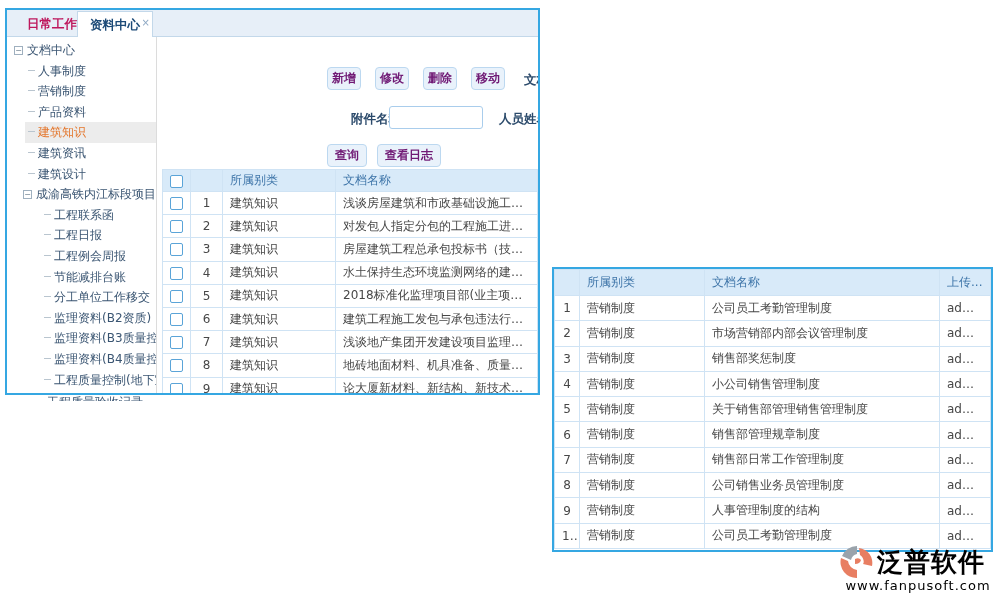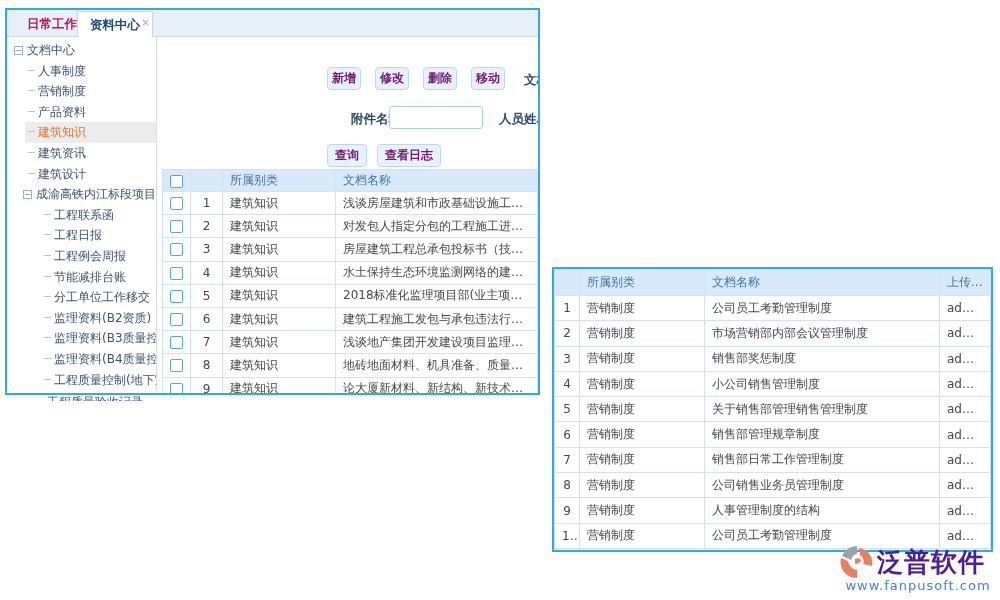--- a/index.html
+++ b/index.html
@@ -97,23 +97,23 @@
     position:absolute; left:552px; top:267px; width:441px; height:285px;
     border:2px solid #35a7e2; background:#fff; overflow:hidden;
   }
   .panel-right th { height:26px; font-size:13px; }
   .panel-right td { height:25.3px; font-size:12.5px; }
 
   
   .logo { position:absolute; right:3px; bottom:8px; width:158px; height:48px; }
   .logo-row { display:flex; align-items:center; }
   .logo-mark { width:36px; height:36px; flex:0 0 36px; margin-right:2px; }
-  .logo-name { font-size:26px; font-weight:bold; color:#4c1d95; letter-spacing:1px;
+  .logo-name { font-size:26px; font-weight:bold; color:#000000; letter-spacing:1px;
     line-height:30px; white-space:nowrap; }
-  .logo-url { font-size:13px; color:#3b82f6; text-align:center; margin-top:-2px;
+  .logo-url { font-size:13px; color:#000000; text-align:center; margin-top:-2px;
     letter-spacing:1px; }
 </style>
 </head>
 <body>
 
 <div class="canvas">
 
   <div class="panel-left">
 
     <div class="tabbar">

